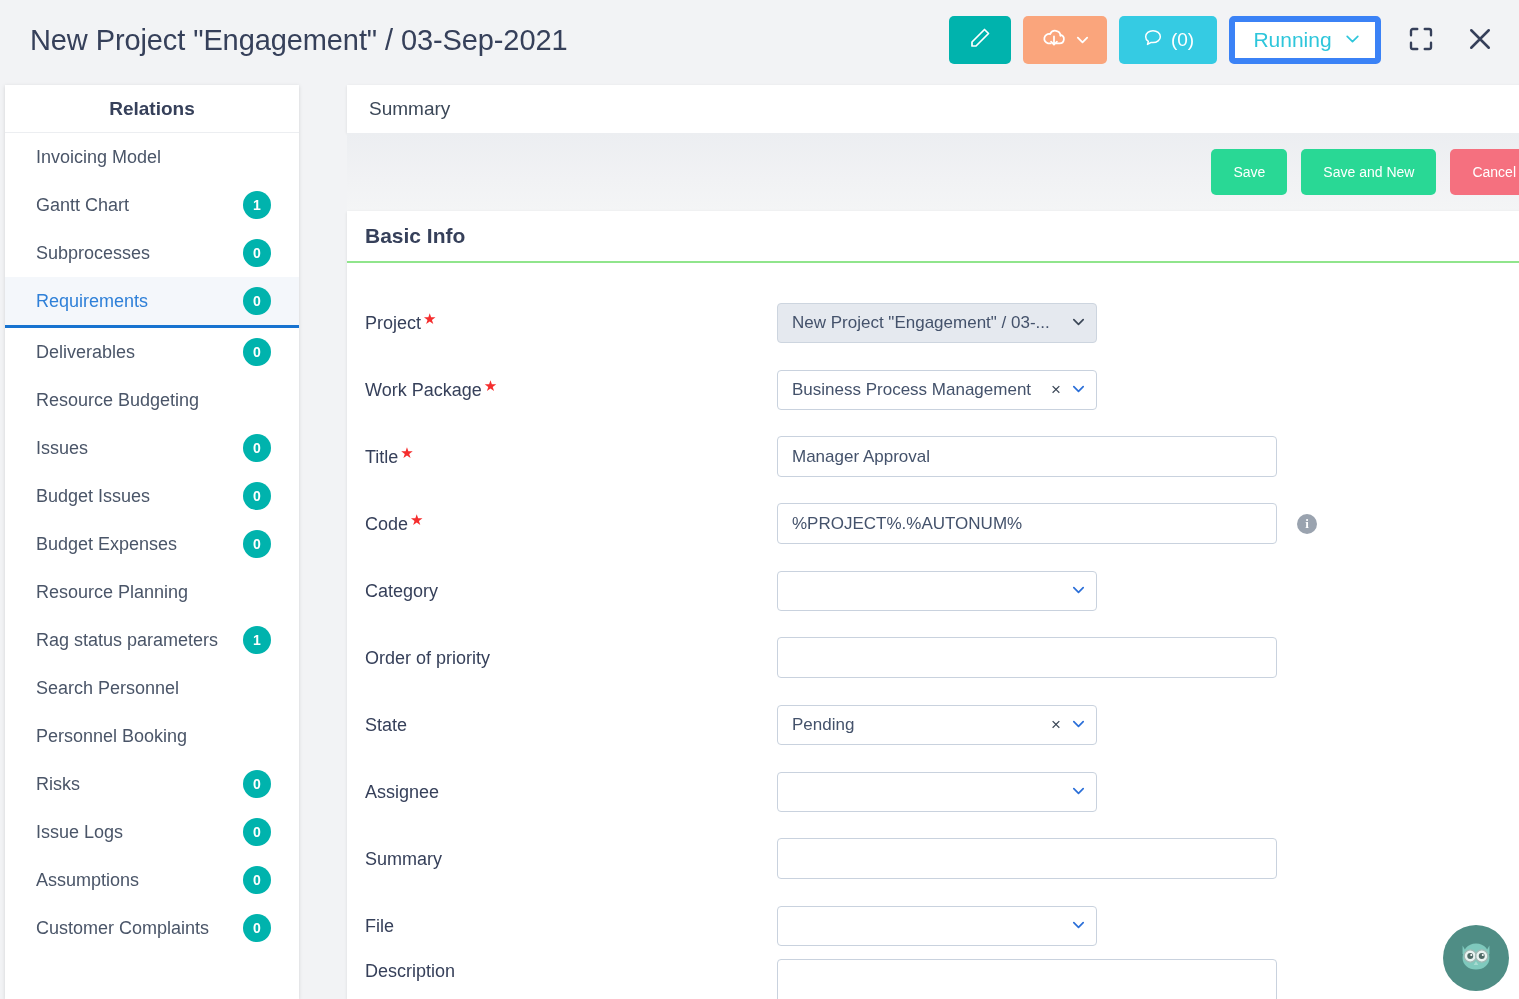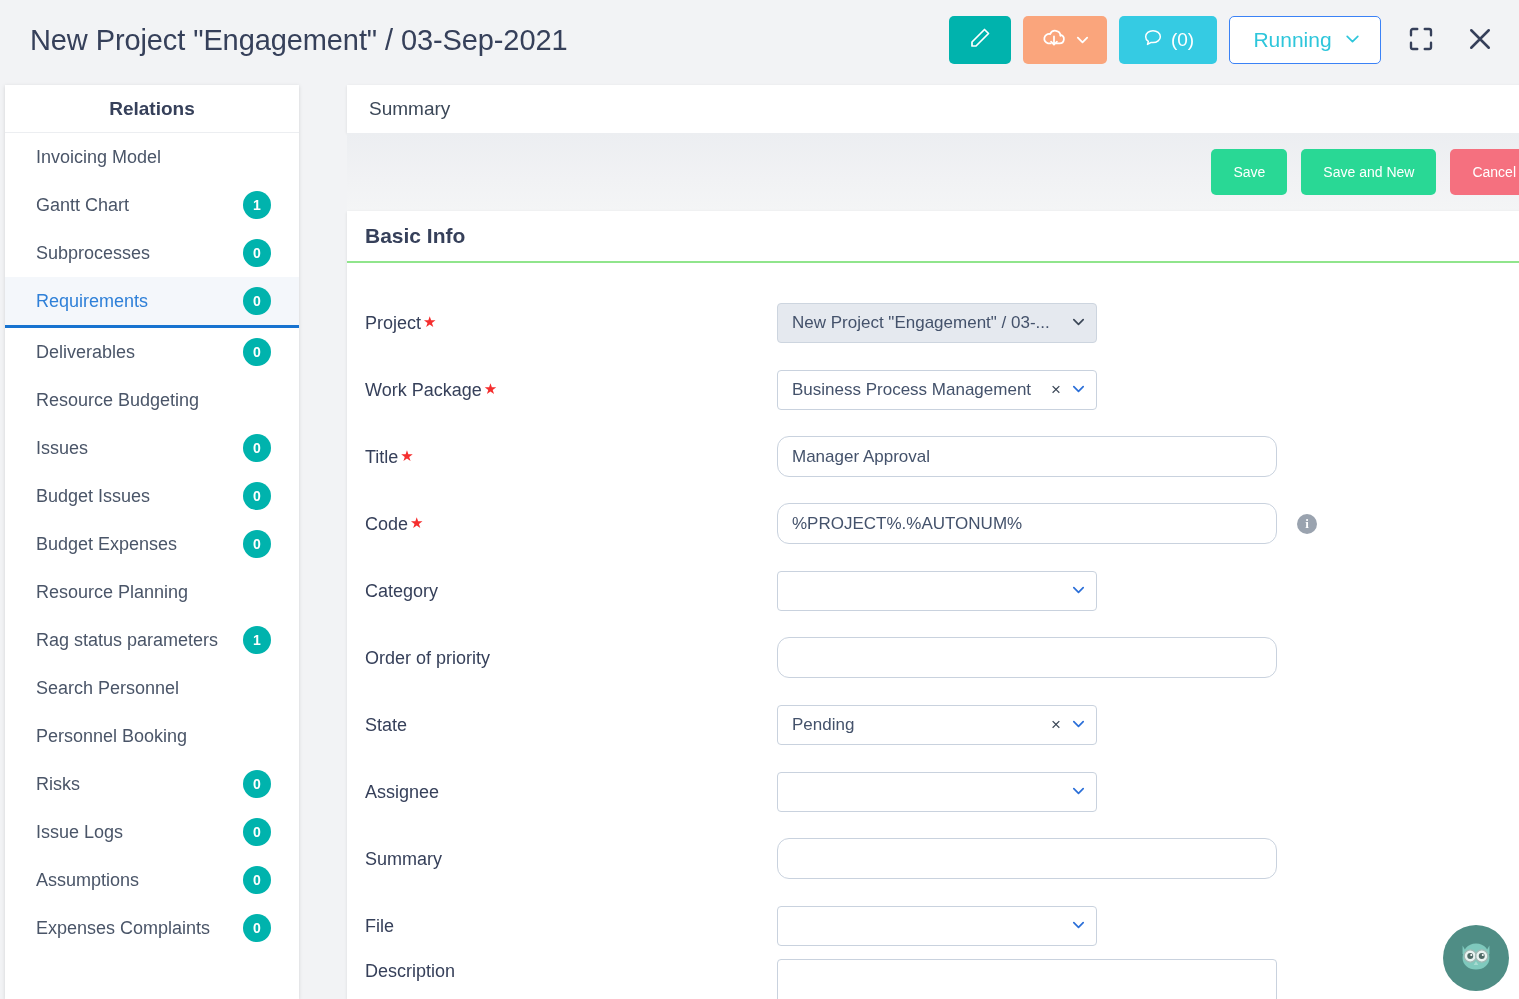--- a/index.html
+++ b/index.html
@@ -49,21 +49,21 @@
     font-family: "Liberation Sans", sans-serif;
     color: #ffffff;
     font-size: 20px;
   }
   .tb-edit   { width: 62px; background: #00b3ad; }
   .tb-dl     { width: 84px; background: #faa57c; gap: 8px; }
   .tb-cmt    { width: 98px; background: #35cbe3; gap: 7px; font-size: 19px; }
   .tb-status {
     width: 152px;
     background: #ffffff;
-    border: 1px solid #3b82f6;
+    border: 6px solid #3b82f6;
     color: #2ec6db;
     font-size: 21px;
     gap: 12px;
     padding-left: 4px;
   }
   .icon-btn {
     background: none;
     border: none;
     cursor: pointer;
     display: flex;
@@ -200,21 +200,21 @@
   .form-row {
     display: flex;
     align-items: center;
     height: 67px;
   }
   .form-label {
     width: 412px;
     font-size: 18px;
     color: #36405a;
     display: flex;
-    align-items: center;
+    align-items: flex-start;
     padding-top: 2px;
   }
   .req-star {
     color: #f52e2e;
     font-size: 15px;
     margin-left: 2px;
     line-height: 1;
     position: relative;
     top: -2px;
   }
@@ -246,21 +246,21 @@
     font-size: 15px;
     line-height: 1;
     cursor: pointer;
   }
   .select-ctrl.disabled .chev { color: #3c4858; }
 
   .text-ctrl {
     width: 500px;
     height: 41px;
     border: 1px solid #c9d2de;
-    border-radius: 12px;
+    border-radius: 4px;
     background: #ffffff;
     font-size: 17px;
     color: #44526b;
     padding: 0 14px;
     font-family: "Liberation Sans", sans-serif;
     outline: none;
   }
   .textarea-ctrl {
     width: 500px;
     height: 75px;
@@ -430,21 +430,21 @@
         </li>
         <li class="sidebar-item">
           <span class="sidebar-item-label">Issue Logs</span>
           <span class="badge">0</span>
         </li>
         <li class="sidebar-item">
           <span class="sidebar-item-label">Assumptions</span>
           <span class="badge">0</span>
         </li>
         <li class="sidebar-item">
-          <span class="sidebar-item-label">Expenses Complaints</span>
+          <span class="sidebar-item-label">Customer Complaints</span>
           <span class="badge">0</span>
         </li>
       </ul>
   </div>
 
   <div class="main">
 
     <div class="tabbar">
       <div class="tab">Summary</div>
     </div>

